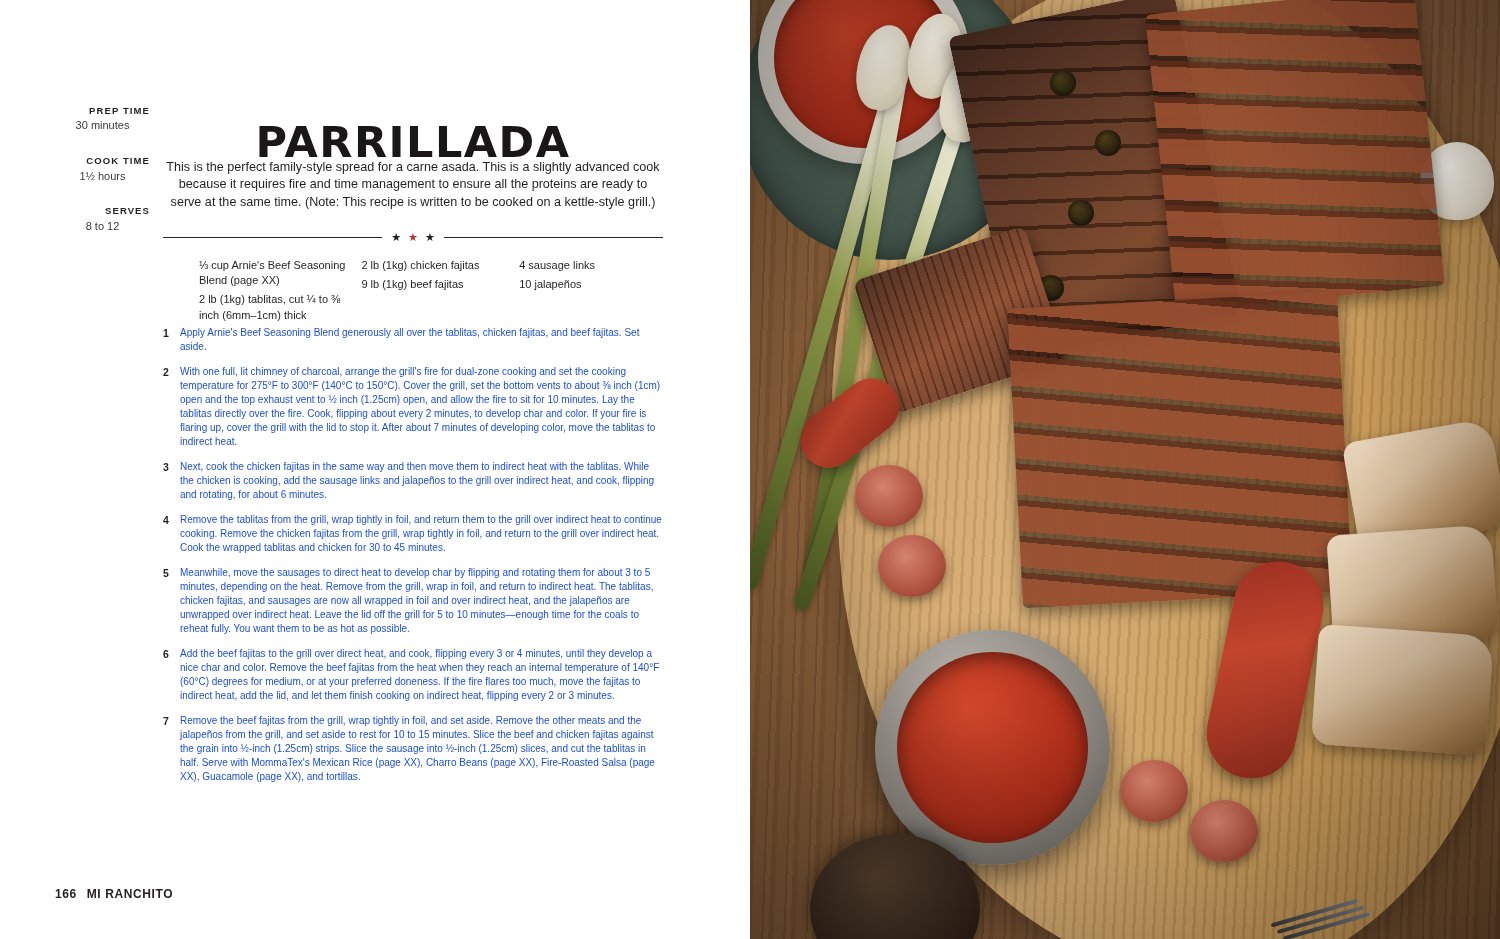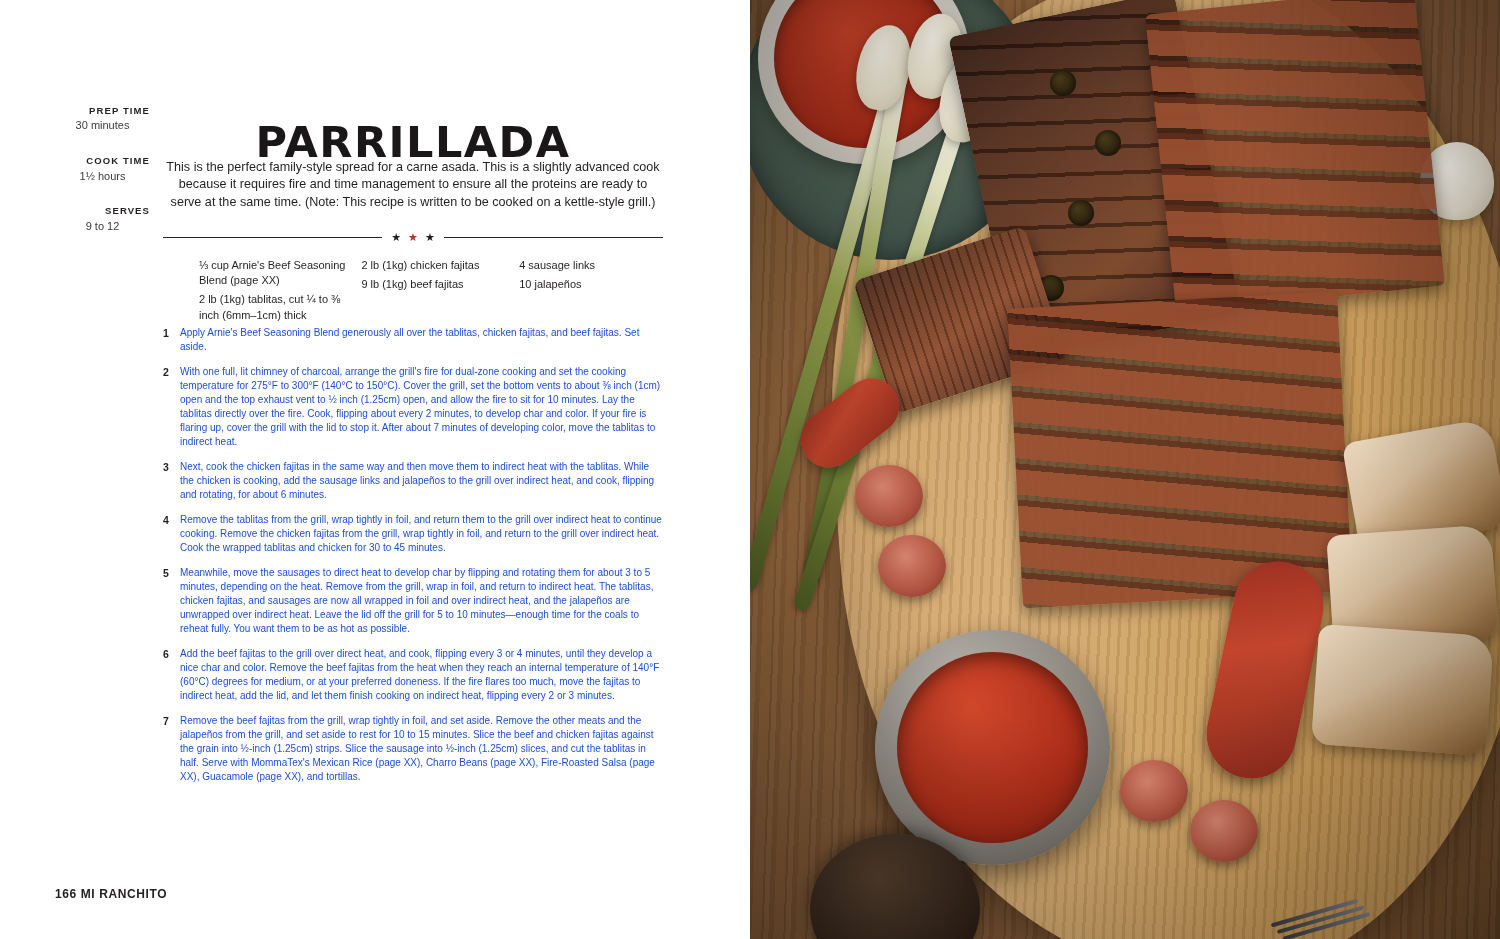--- a/index.html
+++ b/index.html
@@ -155,21 +155,21 @@
   
   .folio {
     position: absolute;
     left: 55px;
     bottom: 38px;
     font-size: 12px;
     font-weight: bold;
     letter-spacing: 0.6px;
     color: #231f20;
   }
-  .folio .page-num { }
+  .folio .page-num { margin-right: 6px; }
 
   
   .photo { position: absolute; inset: 0; }
   .wood {
     position: absolute; inset: 0;
     background:
       repeating-linear-gradient(92deg,
         rgba(0,0,0,0.10) 0px, rgba(0,0,0,0.10) 2px,
         rgba(255,255,255,0.04) 2px, rgba(255,255,255,0.04) 7px,
         rgba(0,0,0,0.06) 7px, rgba(0,0,0,0.06) 12px,
@@ -346,21 +346,21 @@
       <div class="meta-block">
         <div class="meta-label">PREP TIME</div>
         <div class="meta-value">30 minutes</div>
       </div>
       <div class="meta-block">
         <div class="meta-label">COOK TIME</div>
         <div class="meta-value">1½ hours</div>
       </div>
       <div class="meta-block">
         <div class="meta-label">SERVES</div>
-        <div class="meta-value">9 to 12</div>
+        <div class="meta-value">8 to 12</div>
       </div>
     </div>
 
     <h1 class="recipe-title">PARRILLADA</h1>
 
     <p class="intro">This is the perfect family-style spread for a carne asada. This is a slightly advanced cook because it requires fire and time management to ensure all the proteins are ready to serve at the same time. (Note: This recipe is written to be cooked on a kettle-style grill.)</p>
 
     <div class="divider">
       <div class="rule"></div>
       <div class="stars">

